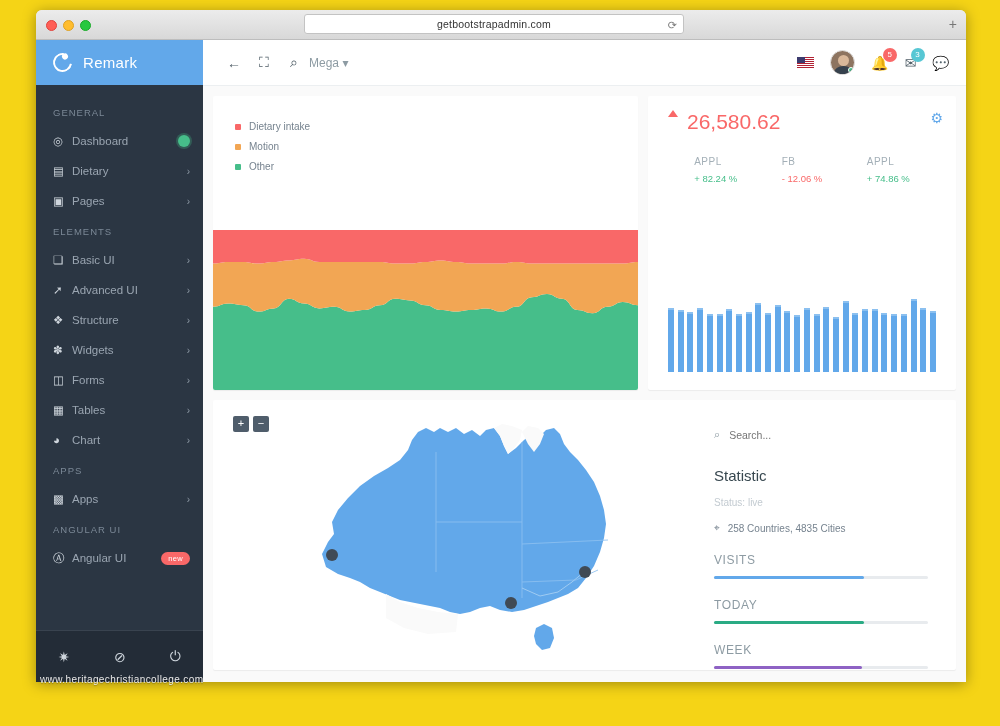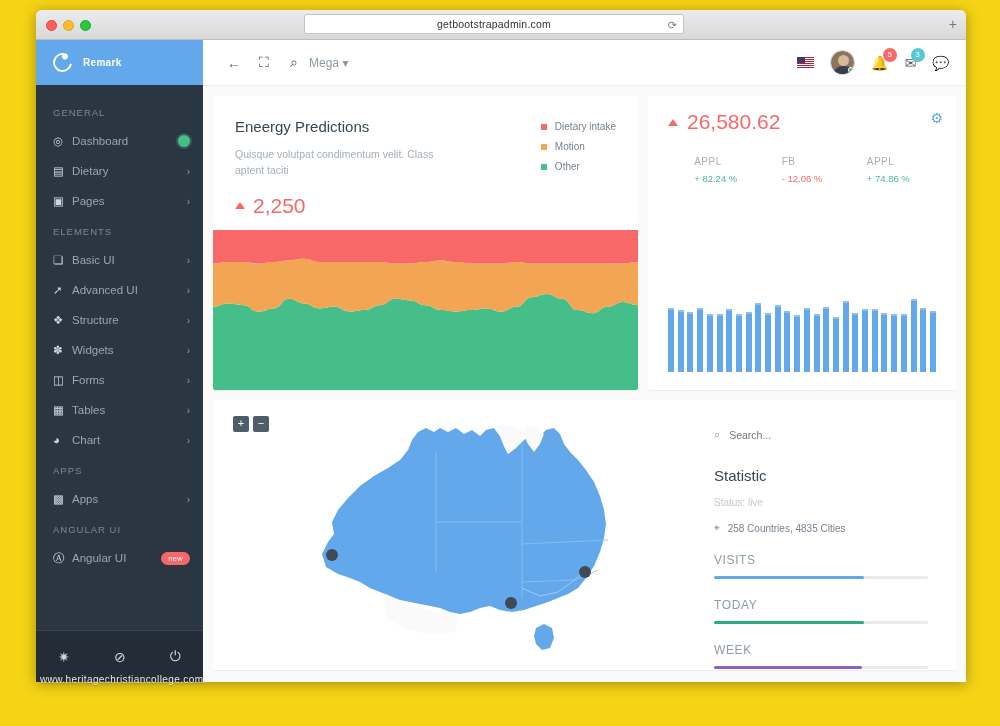--- a/index.html
+++ b/index.html
@@ -88,21 +88,21 @@
     border-radius: 50%;
     border-right-color: transparent;
     transform: rotate(-35deg);
     position: relative;
   }
   #brand .logo::after {
     content: ''; position: absolute;
     width: 6px; height: 6px; background: #fff;
     border-radius: 50%; right: -1px; top: 1px;
   }
-  #brand .name { color: #fff; font-size: 10px; font-weight: bold; letter-spacing: .3px; }
+  #brand .name { color: #fff; font-size: 15px; font-weight: normal; letter-spacing: .3px; }
 
   #nav { flex: 1; padding-top: 12px; overflow: hidden; }
   .nav-head {
     color: #7b8896;
     font-size: 9.5px;
     letter-spacing: 1px;
     padding: 10px 0 8px 17px;
     text-transform: uppercase;
   }
   .nav-item {
@@ -230,21 +230,21 @@
     border-right: 5px solid transparent;
     border-bottom: 7px solid #f96868;
   }
   .legend { padding-top: 3px; }
   .legend-item { display: flex; align-items: center; gap: 8px; margin-bottom: 9px; font-size: 10px; color: #76838f; }
   .legend-sq { width: 6px; height: 6px; border-radius: 1px; }
 
   #area-chart { margin-top: auto; height: 160px; width: 100%; display: block; }
 
   .market-label { font-size: 10px; color: #a3afb7; letter-spacing: 1px; padding: 22px 0 0 20px; }
-  .market-value { font-size: 21px; color: #f96868; display: flex; align-items: center; gap: 9px; padding: 14px 0 0 20px; }
+  .market-value { font-size: 21px; color: #f96868; display: flex; align-items: flex-start; gap: 9px; padding: 14px 0 0 20px; }
   .stocks { display: flex; justify-content: space-around; padding: 22px 24px 0 24px; }
   .stock { text-align: left; }
   .stock .sym { font-size: 10px; color: #a3afb7; letter-spacing: .5px; }
   .stock .chg { font-size: 9.5px; margin-top: 6px; }
   .chg.up { color: #46be8a; }
   .chg.down { color: #f96868; }
   #gear {
     position: absolute; right: 13px; top: 14px;
     color: #62a8ea; font-size: 14px; cursor: pointer;
   }
@@ -414,28 +414,20 @@
             <div class="icon-badge">💬</div>
           </div>
         </div>
 
         <div id="content">
 
           <div id="row1">
 
             <div class="card" id="energy-card">
               <div class="energy-head">
-                <div class="energy-left">
-                  <div class="energy-title">Eneergy Predictions</div>
-                  <div class="energy-desc">Quisque volutpat condimentum velit. Class aptent taciti</div>
-                  <div class="energy-value">
-                    <span class="tri-up"></span>
-                    <span>2,250</span>
-                  </div>
-                </div>
                 <div class="legend" id="energy-legend">
                     <div class="legend-item">
                       <span class="legend-sq" style="background: rgb(249, 104, 104);"></span>
                       <span>Dietary intake</span>
                     </div>
                     <div class="legend-item">
                       <span class="legend-sq" style="background: rgb(242, 166, 84);"></span>
                       <span>Motion</span>
                     </div>
                     <div class="legend-item">

